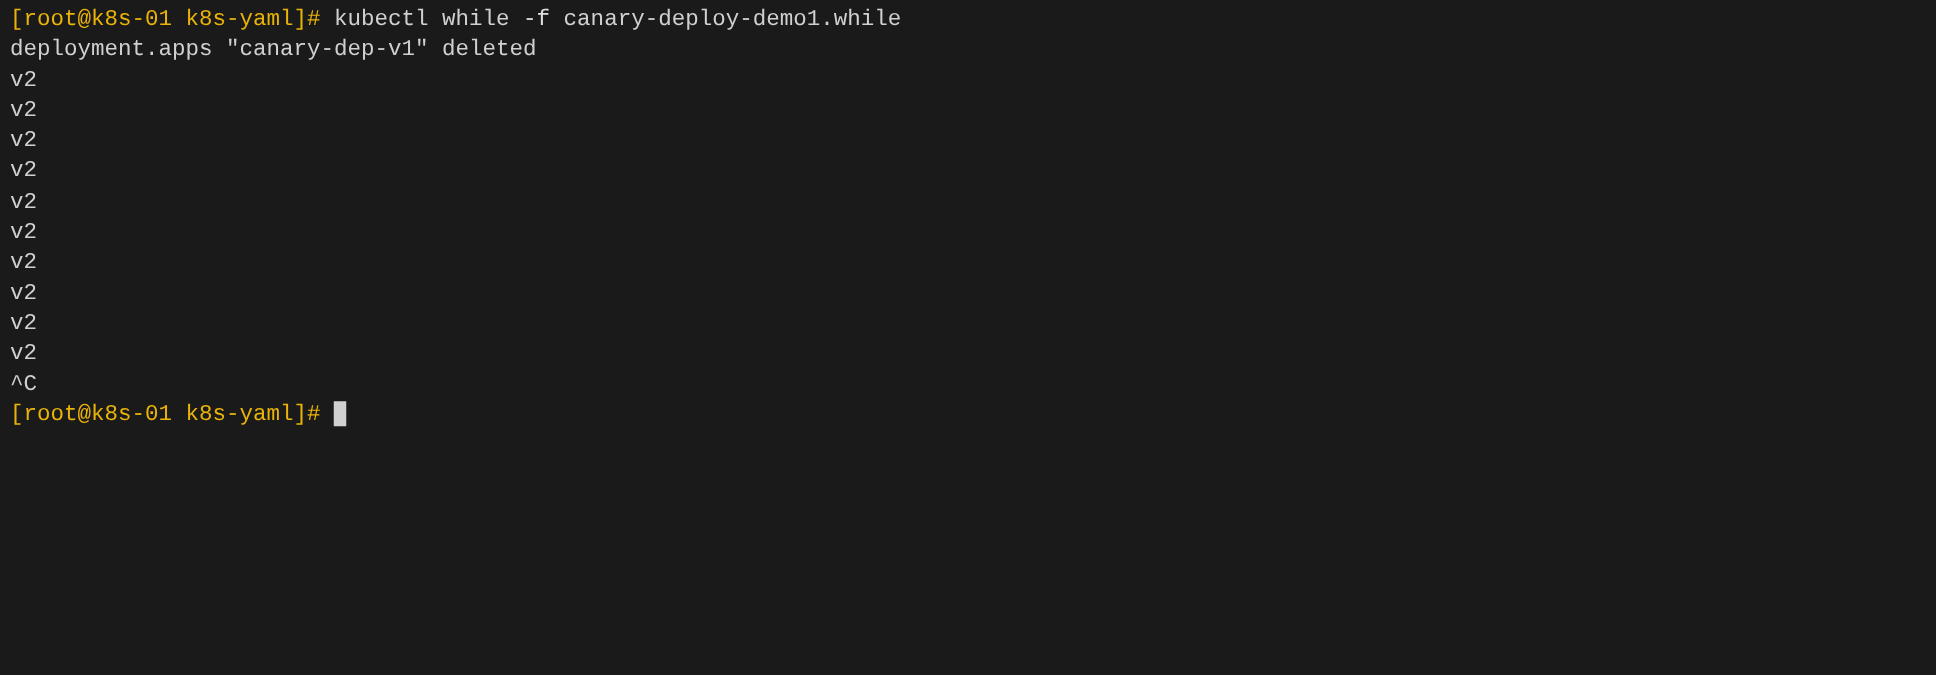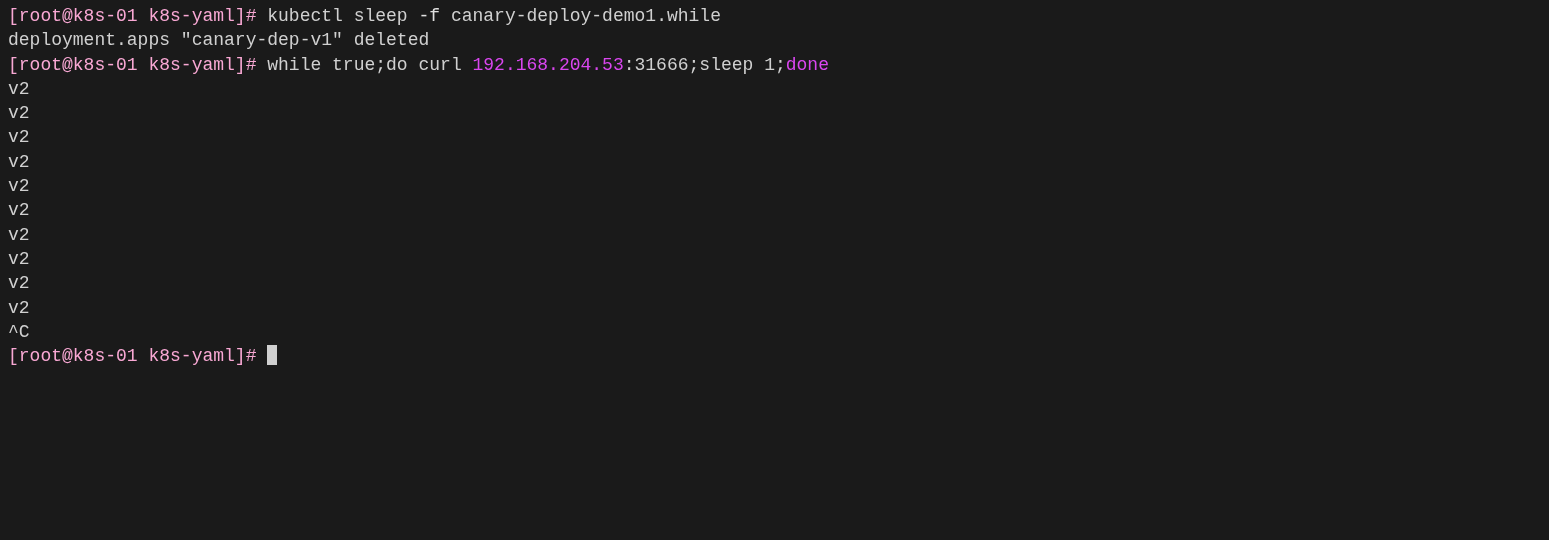--- a/index.html
+++ b/index.html
@@ -15,21 +15,21 @@
       line-height: 1.35;
       padding: 4px 8px;
       width: 1549px;
       height: 540px;
       overflow: hidden;
     }
     .terminal-line {
       white-space: pre;
     }
     .prompt {
-      color: #f9a8d4;
+      color: #eab308;
       margin-top: 24px;
     }
     .flag {
       color: #e0e0e0;
     }
     .ip {
       color: #d946ef;
     }
     .keyword {
       color: #d946ef;
@@ -40,23 +40,22 @@
       height: 20px;
       background-color: #d0d0d0;
       vertical-align: text-bottom;
       margin-bottom: 1px;
     }
   </style>
 </head>
 <body>
 
 <div>
-  <div class="terminal-line"><span class="prompt">[root@k8s-01 k8s-yaml]# </span><span>kubectl sleep </span><span class="flag">-f</span><span> canary-deploy-demo1.while</span></div>
+  <div class="terminal-line"><span class="prompt">[root@k8s-01 k8s-yaml]# </span><span>kubectl while </span><span class="flag">-f</span><span> canary-deploy-demo1.while</span></div>
   <div class="terminal-line">deployment.apps "canary-dep-v1" deleted</div>
-  <div class="terminal-line"><span class="prompt">[root@k8s-01 k8s-yaml]# </span><span>while true;do curl </span><span class="ip">192.168.204.53</span><span>:31666;sleep 1;</span><span class="keyword">done</span></div>
   <div id="output-container">
       <div class="terminal-line">v2</div>
       <div class="terminal-line">v2</div>
       <div class="terminal-line">v2</div>
       <div class="terminal-line">v2</div>
       <div class="terminal-line">v2</div>
       <div class="terminal-line">v2</div>
       <div class="terminal-line">v2</div>
       <div class="terminal-line">v2</div>
       <div class="terminal-line">v2</div>

